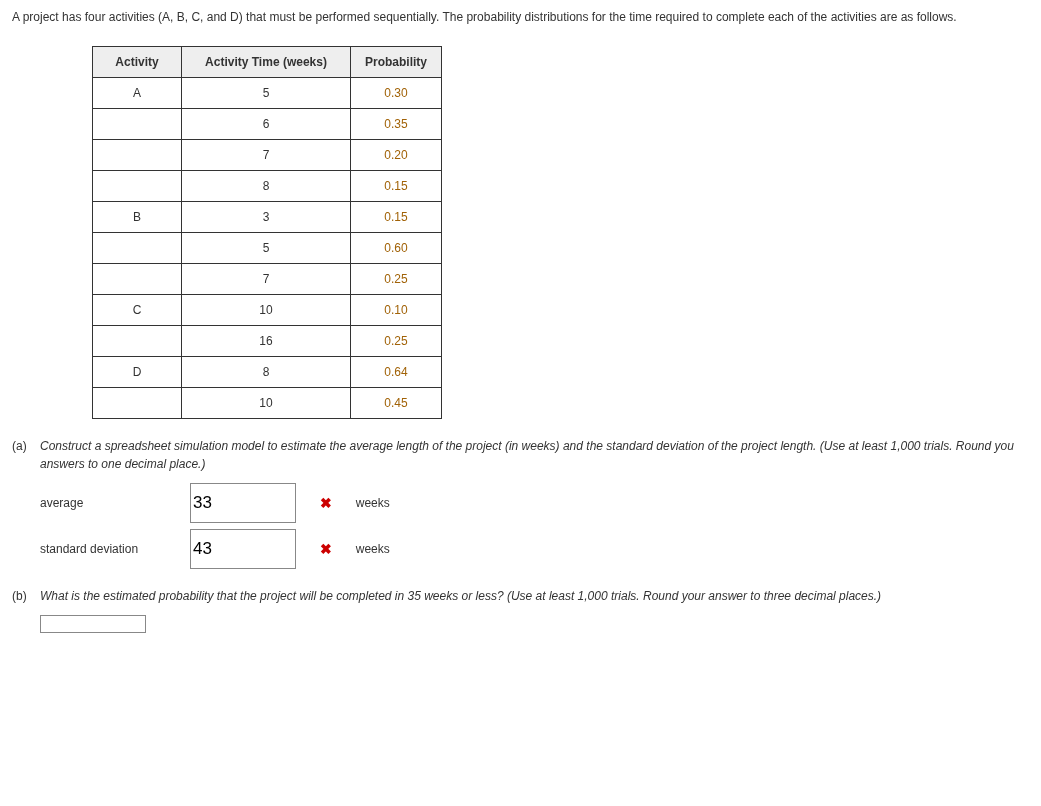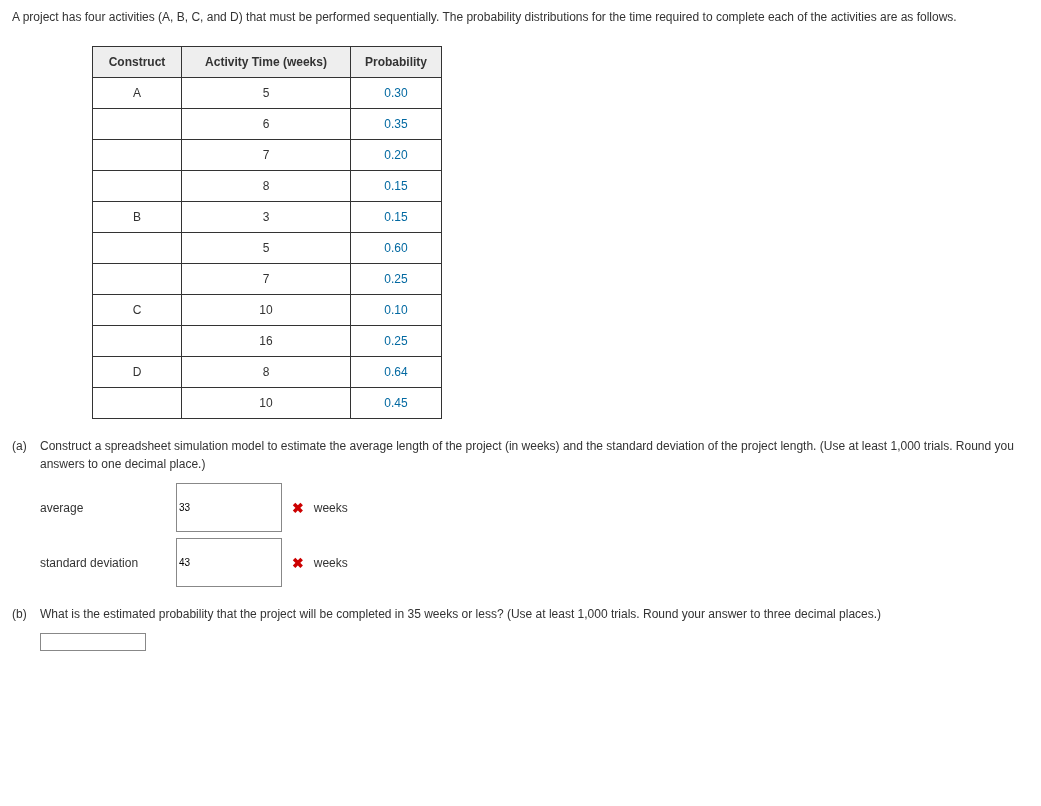--- a/index.html
+++ b/index.html
@@ -25,53 +25,54 @@
       padding: 8px 14px;
       text-align: center;
       font-size: 12px;
       min-width: 60px;
     }
     table.activity th {
       background: #eee;
       font-weight: bold;
     }
     table.activity td.prob {
-      color: #0369a1;
+      color: #a16207;
     }
     table.activity td.wide {
       min-width: 140px;
     }
     .question {
       display: flex;
       align-items: flex-start;
       margin-bottom: 10px;
       line-height: 1.5;
     }
     .question .label {
       width: 28px;
       flex-shrink: 0;
     }
     .question .content {
       flex: 1;
+      font-style: italic;
     }
     .answer-row {
       display: flex;
       align-items: center;
       margin-top: 6px;
       margin-left: 28px;
-      gap: 6px;
+      gap: 20px;
     }
     .answer-row .lbl {
       width: 130px;
     }
     .answer-row input[type="text"] {
       width: 100px;
       font-family: Verdana, Arial, sans-serif;
-      font-size: 10px;
-      padding: 18px 2px;
+      font-size: 17px;
+      padding: 9px 2px;
       border: 1px solid #888;
     }
     .x-icon {
       color: #cc0000;
       font-weight: bold;
       font-size: 14px;
       margin: 0 4px;
     }
     .empty-input {
       margin-left: 28px;
@@ -86,21 +87,21 @@
     }
   </style>
 </head>
 <body>
 
 <div class="intro">A project has four activities (A, B, C, and D) that must be performed sequentially. The probability distributions for the time required to complete each of the activities are as follows.</div>
 
 <table class="activity">
   <thead>
     <tr>
-      <th>Construct</th>
+      <th>Activity</th>
       <th class="wide">Activity Time (weeks)</th>
       <th>Probability</th>
     </tr>
   </thead>
   <tbody id="table-body">
       <tr>
         <td>A</td>
         <td class="wide">5</td>
         <td class="prob">0.30</td>
       </tr>

